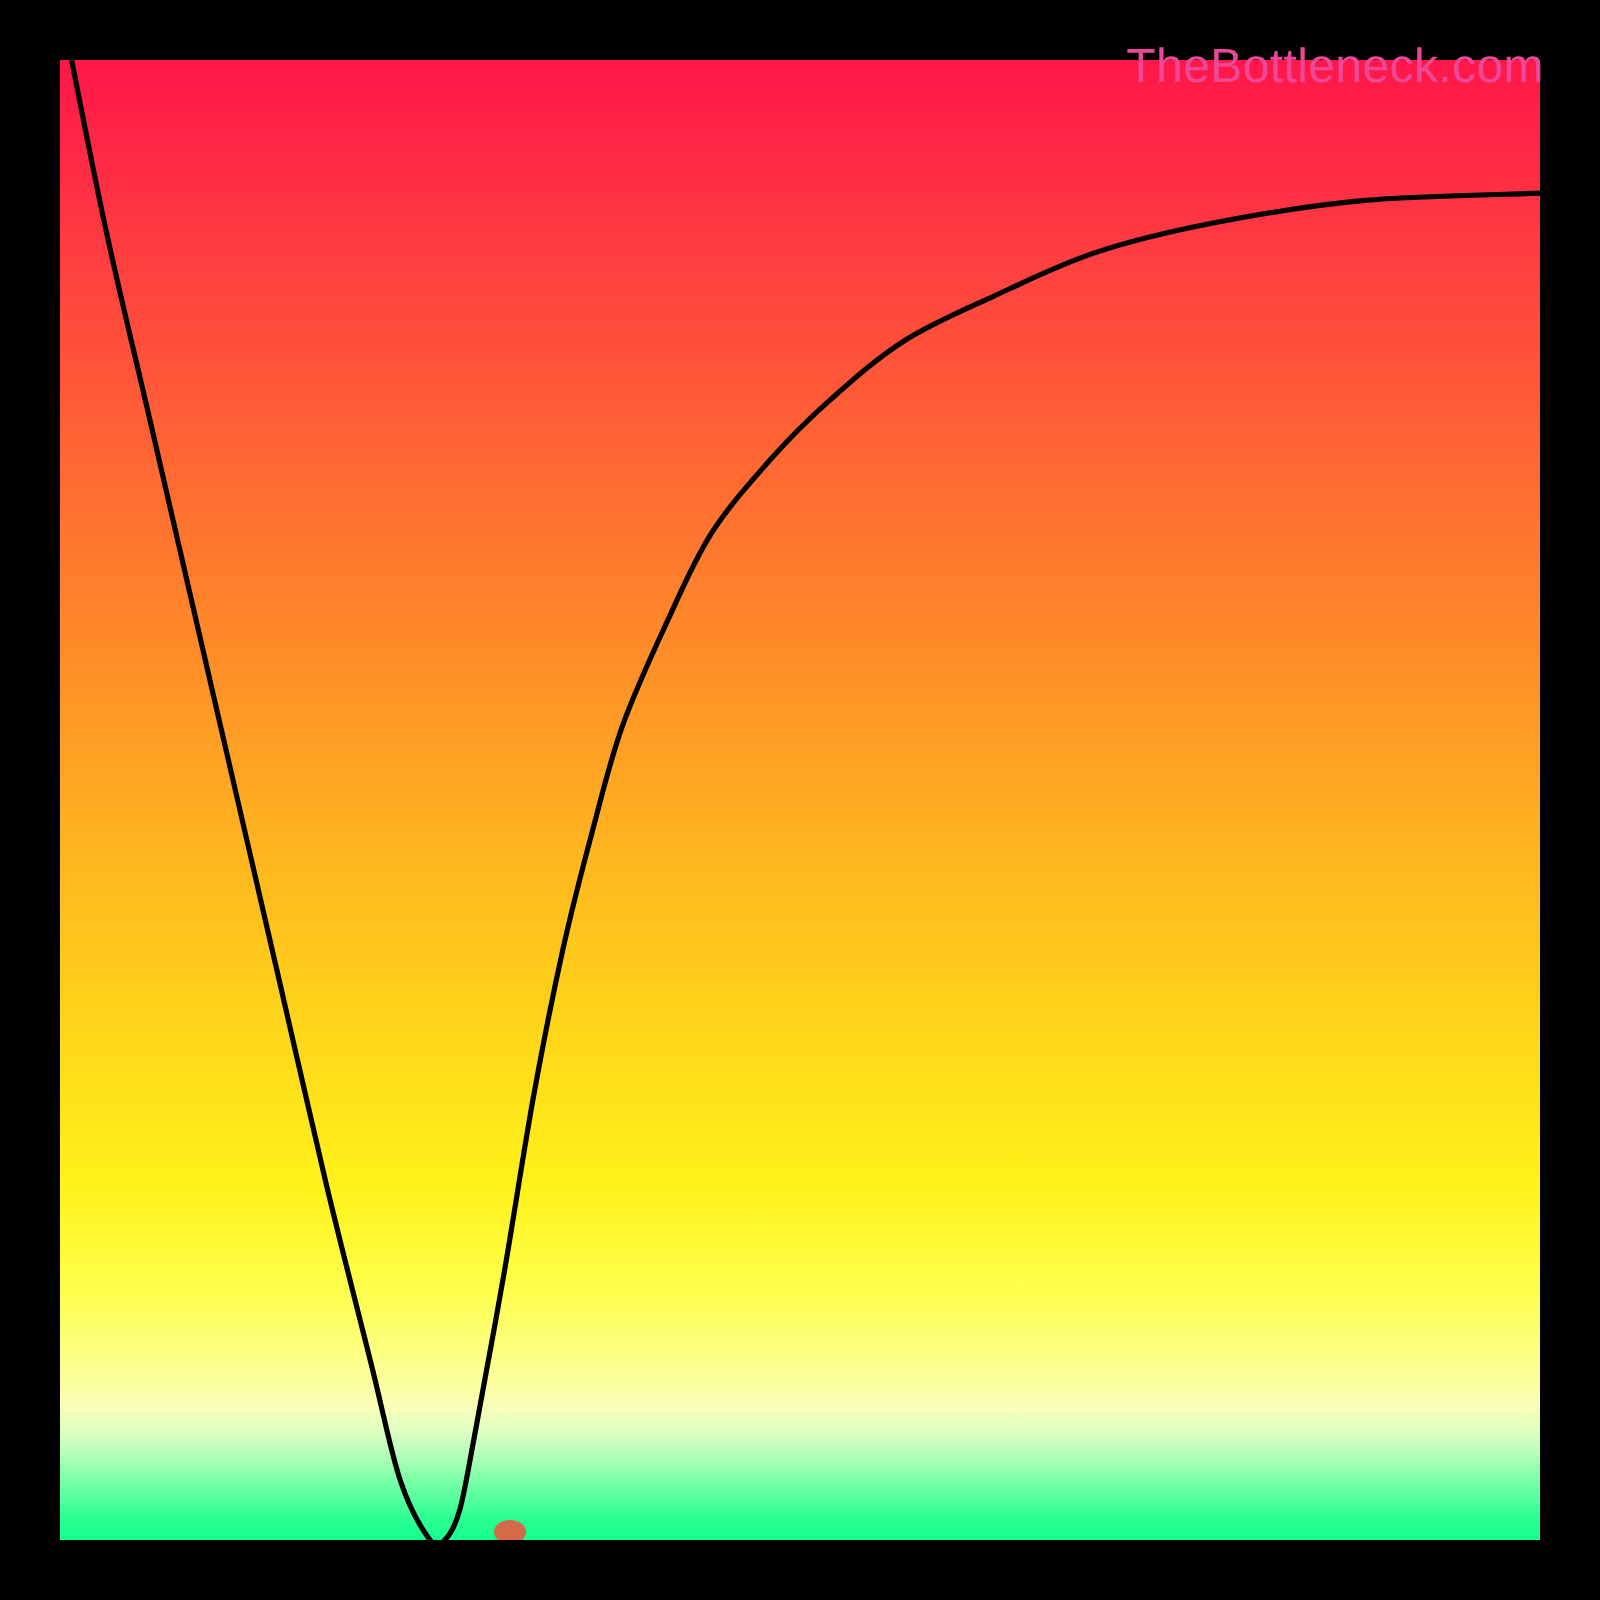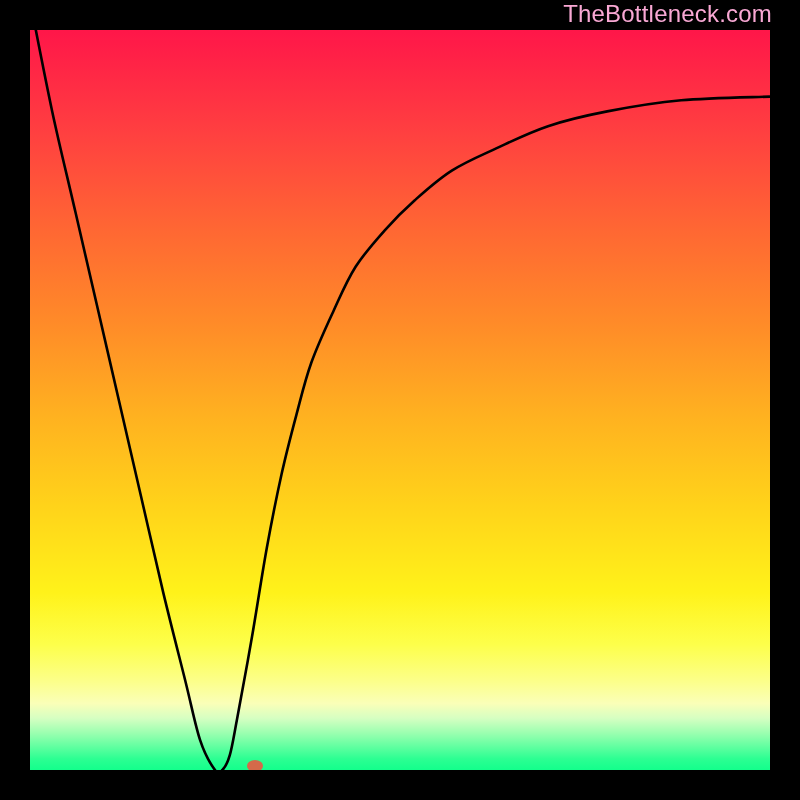--- a/index.html
+++ b/index.html
@@ -57,15 +57,15 @@
 <body>
 <div class="wrap">
 
 <div class="plot" style="left: 30px; top: 30px; width: 740px; height: 740px;">
   <svg class="curve" width="740" height="740" viewBox="0 0 740 740">
     <path fill="none" stroke="#000000" stroke-width="2.6" d="M 0 -29.600000000000023 C 3.6999999999999997 -11.100000000000023, 14.8 46.86666666666664, 22.2 81.39999999999998 C 29.599999999999998 115.93333333333331, 37 145.53333333333336, 44.4 177.60000000000002 C 51.8 209.66666666666669, 59.199999999999996 241.73333333333335, 66.6 273.8 C 74 305.8666666666667, 81.39999999999999 337.93333333333334, 88.8 370 C 96.2 402.06666666666666, 103.6 434.1333333333333, 111 466.2 C 118.4 498.26666666666665, 125.79999999999998 531.5666666666666, 133.2 562.4 C 140.6 593.2333333333333, 149.23333333333335 626.5333333333334, 155.4 651.2 C 161.56666666666666 675.8666666666667, 165.26666666666668 695.6, 170.20000000000002 710.4 C 175.13333333333335 725.1999999999999, 181.3 735.0666666666666, 185 740 C 188.7 744.9333333333334, 189.93333333333334 742.4666666666667, 192.4 740 C 194.86666666666667 737.5333333333333, 197.33333333333334 733.8333333333334, 199.8 725.2 C 202.26666666666668 716.5666666666667, 203.50000000000003 707.9333333333334, 207.20000000000002 688.2 C 210.9 668.4666666666667, 217.06666666666666 635.1666666666666, 222 606.8 C 226.93333333333334 578.4333333333333, 231.86666666666667 545.1333333333333, 236.8 518 C 241.73333333333335 490.8666666666667, 246.66666666666669 466.2, 251.60000000000002 444 C 256.53333333333336 421.8, 261.46666666666664 403.3, 266.4 384.8 C 271.3333333333333 366.3, 275.0333333333333 350.2666666666666, 281.2 332.99999999999994 C 287.3666666666667 315.7333333333333, 296 297.23333333333335, 303.4 281.2 C 310.79999999999995 265.16666666666663, 316.9666666666667 250.36666666666662, 325.6 236.79999999999995 C 334.23333333333335 223.2333333333333, 345.3333333333333 210.90000000000006, 355.2 199.80000000000007 C 365.06666666666666 188.70000000000007, 373.70000000000005 180.06666666666663, 384.8 170.19999999999993 C 395.9 160.33333333333323, 408.2333333333333 149.23333333333323, 421.79999999999995 140.5999999999999 C 435.3666666666666 131.96666666666658, 450.16666666666663 125.79999999999995, 466.2 118.39999999999998 C 482.23333333333335 111, 499.5 102.36666666666672, 518 96.20000000000005 C 536.5 90.03333333333337, 555 85.71666666666665, 577.2 81.39999999999998 C 599.4000000000001 77.0833333333333, 624.0666666666667 72.76666666666661, 651.2 70.29999999999995 C 678.3333333333334 67.8333333333333, 725.2 67.21666666666668, 740 66.60000000000002"></path>
     <ellipse cx="225" cy="736" rx="8" ry="6" fill="#d46a4a"></ellipse>
   </svg>
 </div>
 
-<div class="watermark" style="top: 0; right: 28px; color: #f9a8d4;">TheBottleneck.com</div>
+<div class="watermark" style="top: 20px; right: 28px; color: #ec4899;">TheBottleneck.com</div>
 
 </div>
 
 </body></html>

